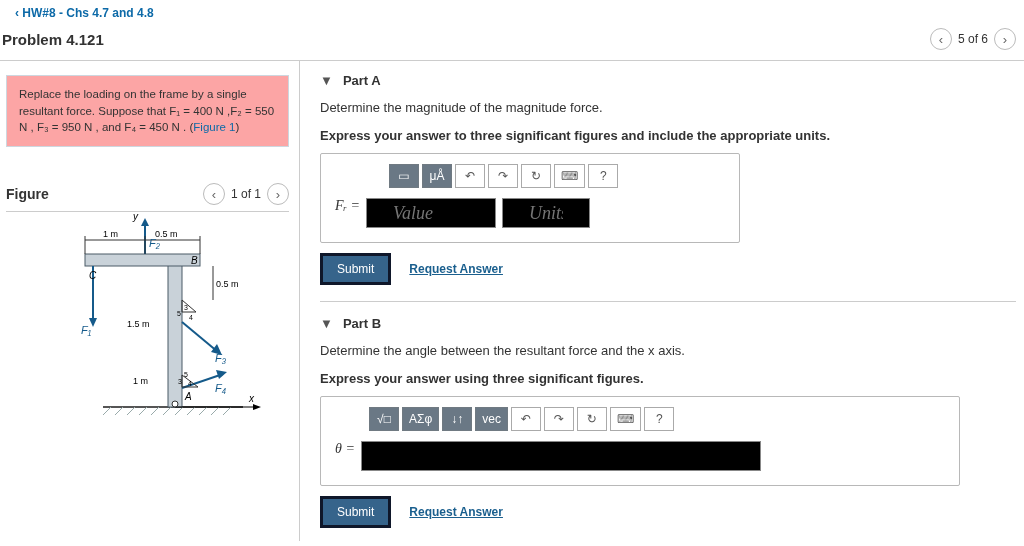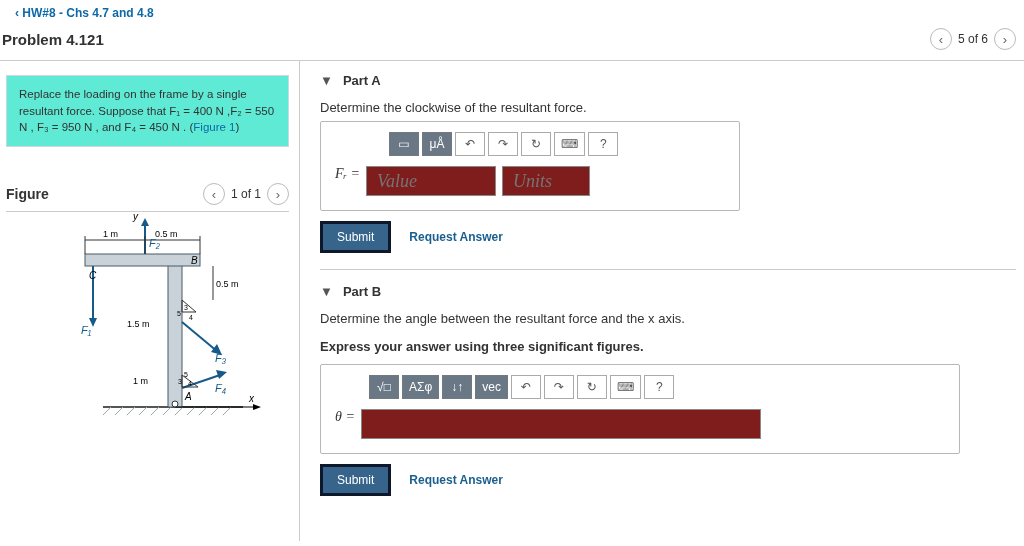--- a/index.html
+++ b/index.html
@@ -24,21 +24,21 @@
     display: inline-flex; align-items: center; justify-content: center;
     font-size: 13px; color: #666; cursor: pointer; background: #fff;
   }
   .hr { border-top: 1px solid #ccc; }
   .main { display: flex; height: 480px; }
   .leftcol {
     width: 300px; border-right: 1px solid #ccc;
     padding: 14px 10px 0 6px;
   }
   .intro-box {
-    background: #5eead4; border: 1px solid #cdd7df;
+    background: #fca5a5; border: 1px solid #cdd7df;
     padding: 10px 12px; font-size: 11.5px; line-height: 1.45; color: #333;
     margin-bottom: 36px;
   }
   .intro-box a { color: #0d6aa8; text-decoration: none; }
   .figure-hd {
     display: flex; justify-content: space-between; align-items: center;
     padding-bottom: 6px;
   }
   .figure-hd h3 { margin: 0; font-size: 14px; font-weight: bold; }
   .fig-ctr { display: flex; align-items: center; gap: 6px; font-size: 12px; }
@@ -64,35 +64,35 @@
     border: 1px solid #707a82; background: #6a7885; color: #fff;
     height: 24px; min-width: 30px; padding: 0 6px;
     display: inline-flex; align-items: center; justify-content: center;
     font-size: 12px; cursor: pointer;
   }
   .tb-btn.light { background: #fff; color: #555; border-color: #aaa; }
   .eq-row { display: flex; align-items: flex-start; gap: 6px; font-size: 13px; }
   .eq-label { font-style: italic; font-family: 'Times New Roman', serif; font-size: 14px; }
   .inp {
     border: 1px solid #888; height: 30px; font-family: 'Times New Roman', serif;
-    font-style: italic; font-size: 18px; color: #999; padding: 0 10px;
-    background: #7f1d1d;
+    font-style: italic; font-size: 18px; color: #999; padding: 0 26px;
+    background: #000000;
   }
   .inp.val { width: 130px; }
   .inp.units { width: 88px; }
   .inp.long { width: 400px; font-style: normal; font-size: 13px; }
   .post-note { font-size: 11.5px; color: #333; margin-left: 12px; line-height: 1.3; }
   .submit-row { display: flex; align-items: center; gap: 18px; margin-top: 10px; }
   .submit-btn {
     background: #36648b; color: #fff; border: 3px solid #0f172a;
     padding: 6px 14px; font-size: 12px; cursor: pointer;
   }
   .req-link {
     color: #1a5f8e; font-size: 12px; font-weight: bold;
-    cursor: pointer;
+    text-decoration: underline; cursor: pointer;
   }
 </style>
 </head>
 <body>
 
 <div class="breadcrumb">
   <span class="bc-caret">‹</span>
   <a href="#">HW#8 - Chs 4.7 and 4.8</a>
 </div>
 
@@ -199,21 +199,22 @@
     </div>
   </div>
 
   <div class="rightcol">
 
     <div class="part">
       <div class="part-hd">
         <span class="caret">▼</span>
         <strong>Part A</strong>
       </div>
-      <p class="instr">Determine the clockwise of the resultant force.</p>
+      <p class="instr">Determine the magnitude of the magnitude force.</p>
+      <p class="em">Express your answer to three significant figures and include the appropriate units.</p>
       <div class="ans-box" style="width:420px;">
         <div class="mini-toolbar">
           <span class="tb-btn">▭</span>
           <span class="tb-btn">μÅ</span>
           <span class="tb-btn light">↶</span>
           <span class="tb-btn light">↷</span>
           <span class="tb-btn light">↻</span>
           <span class="tb-btn light">⌨</span>
           <span class="tb-btn light">?</span>
         </div>

